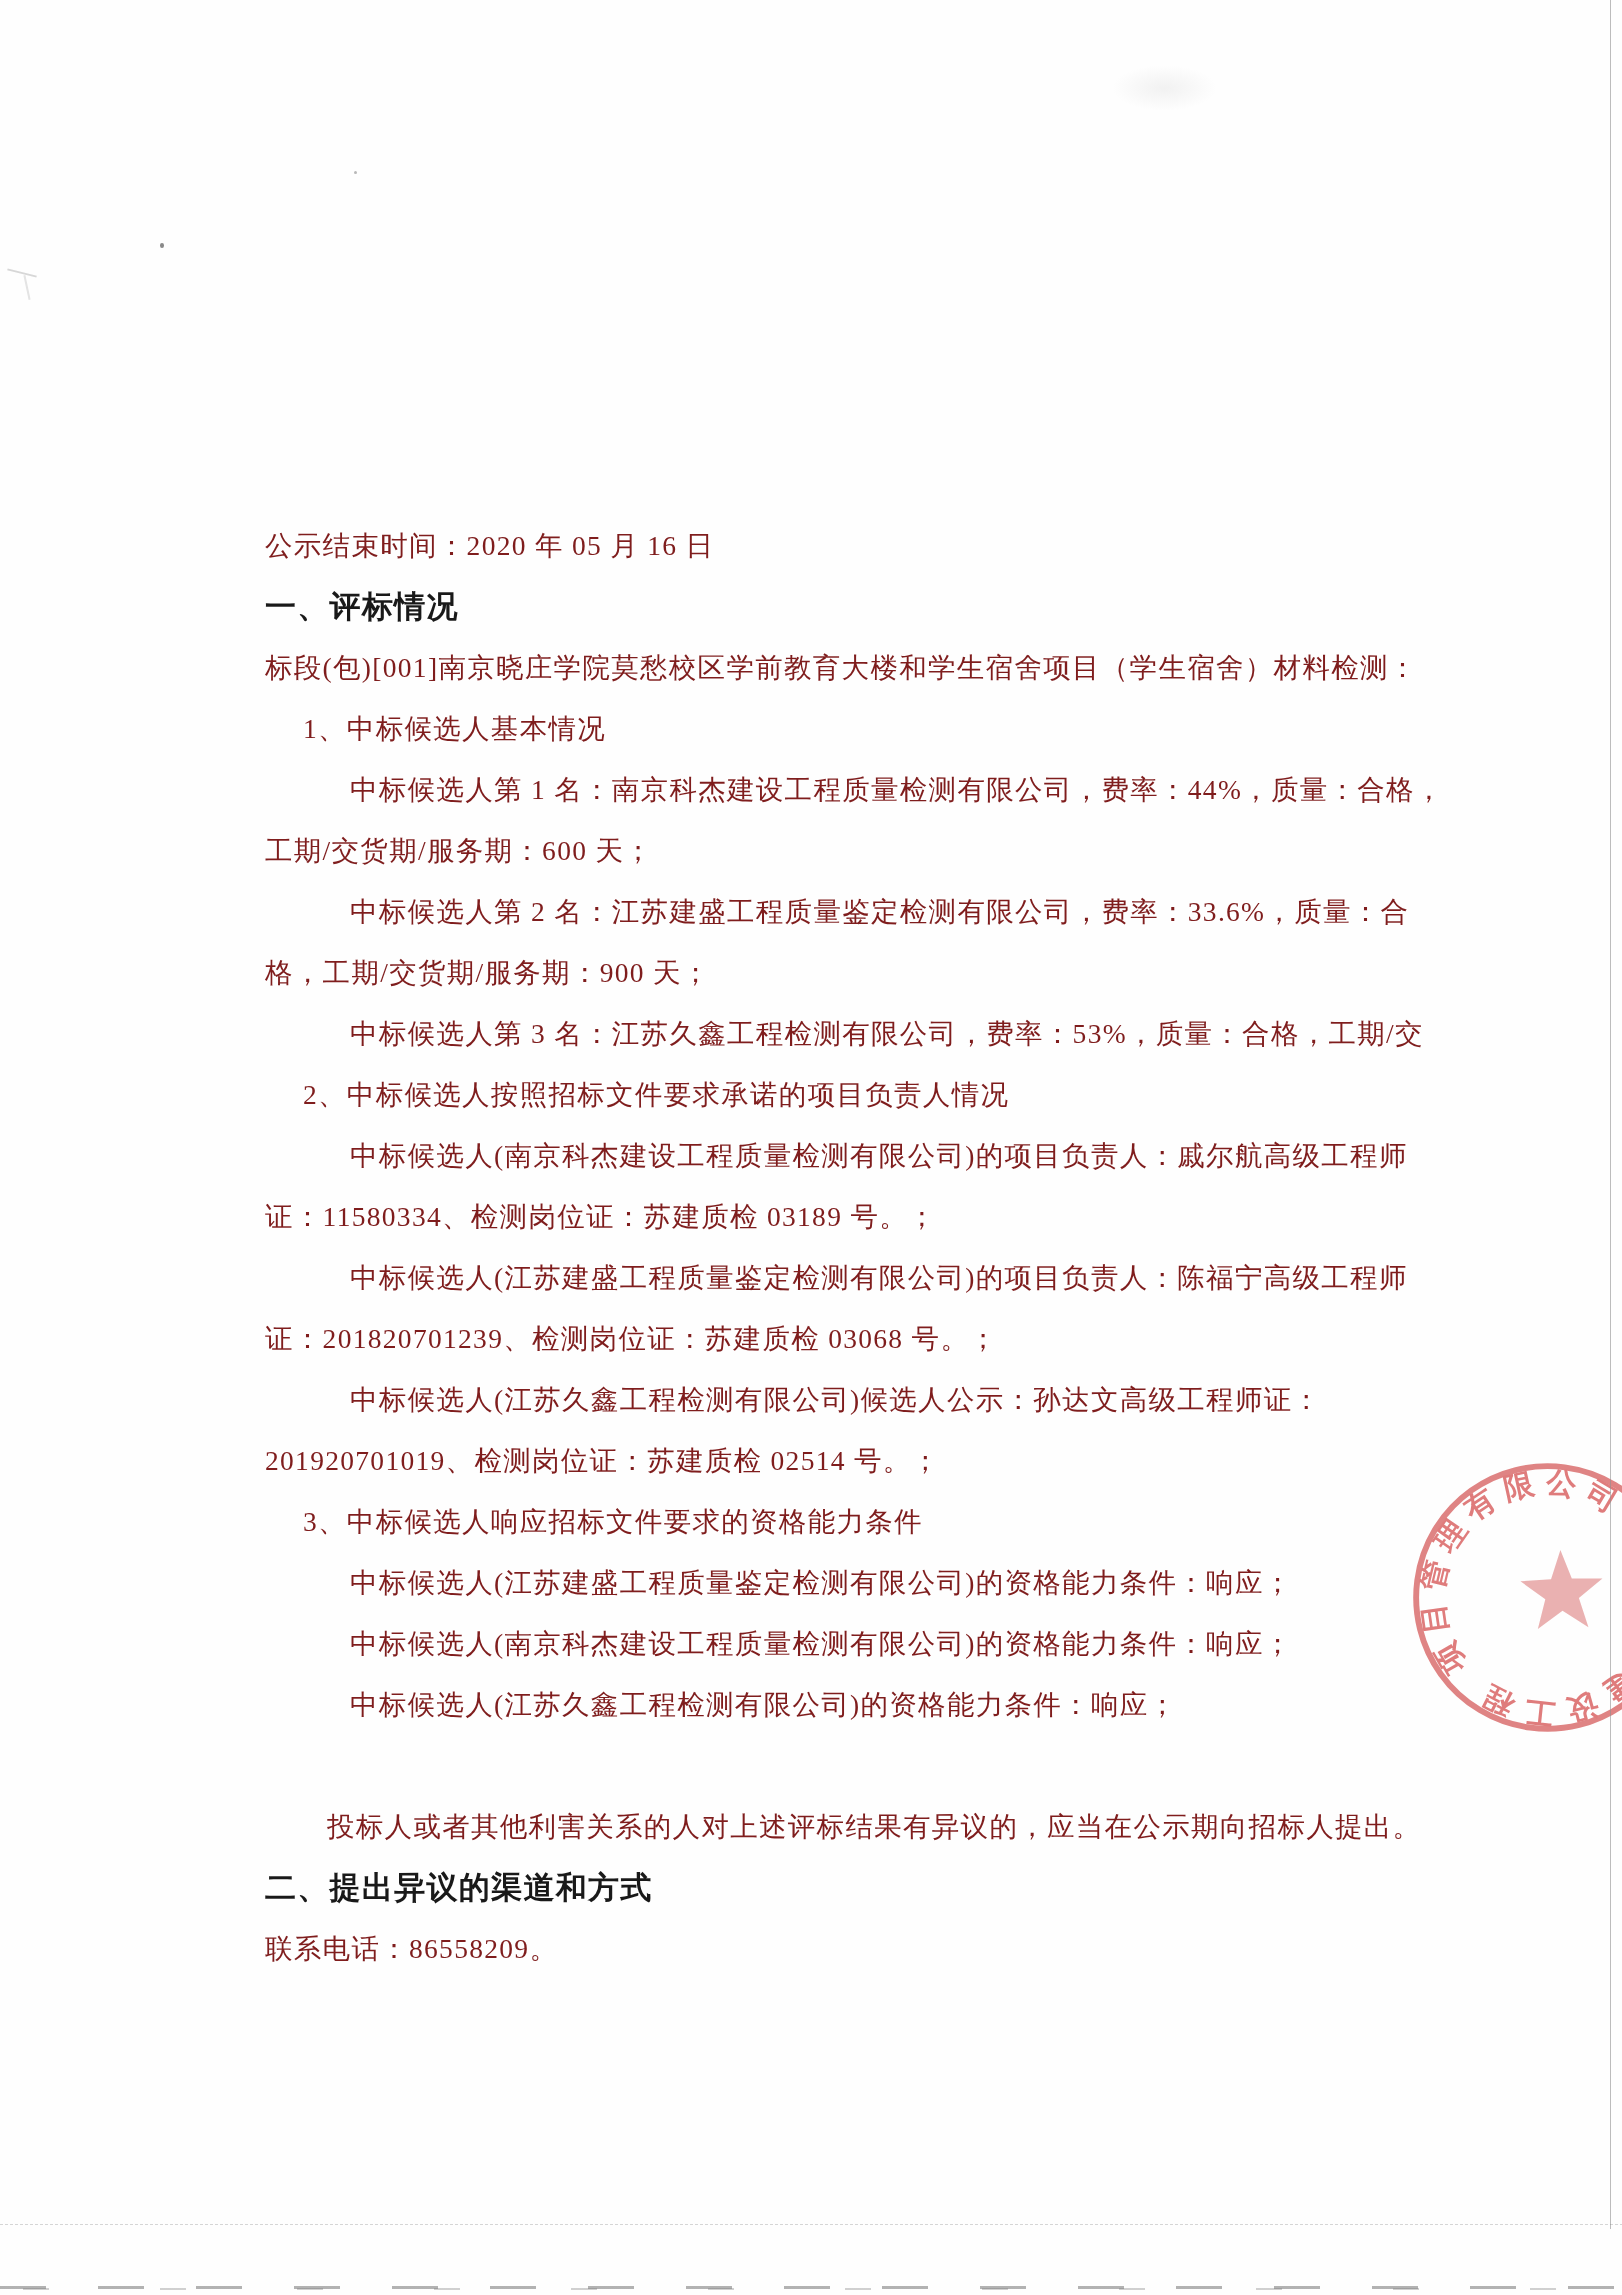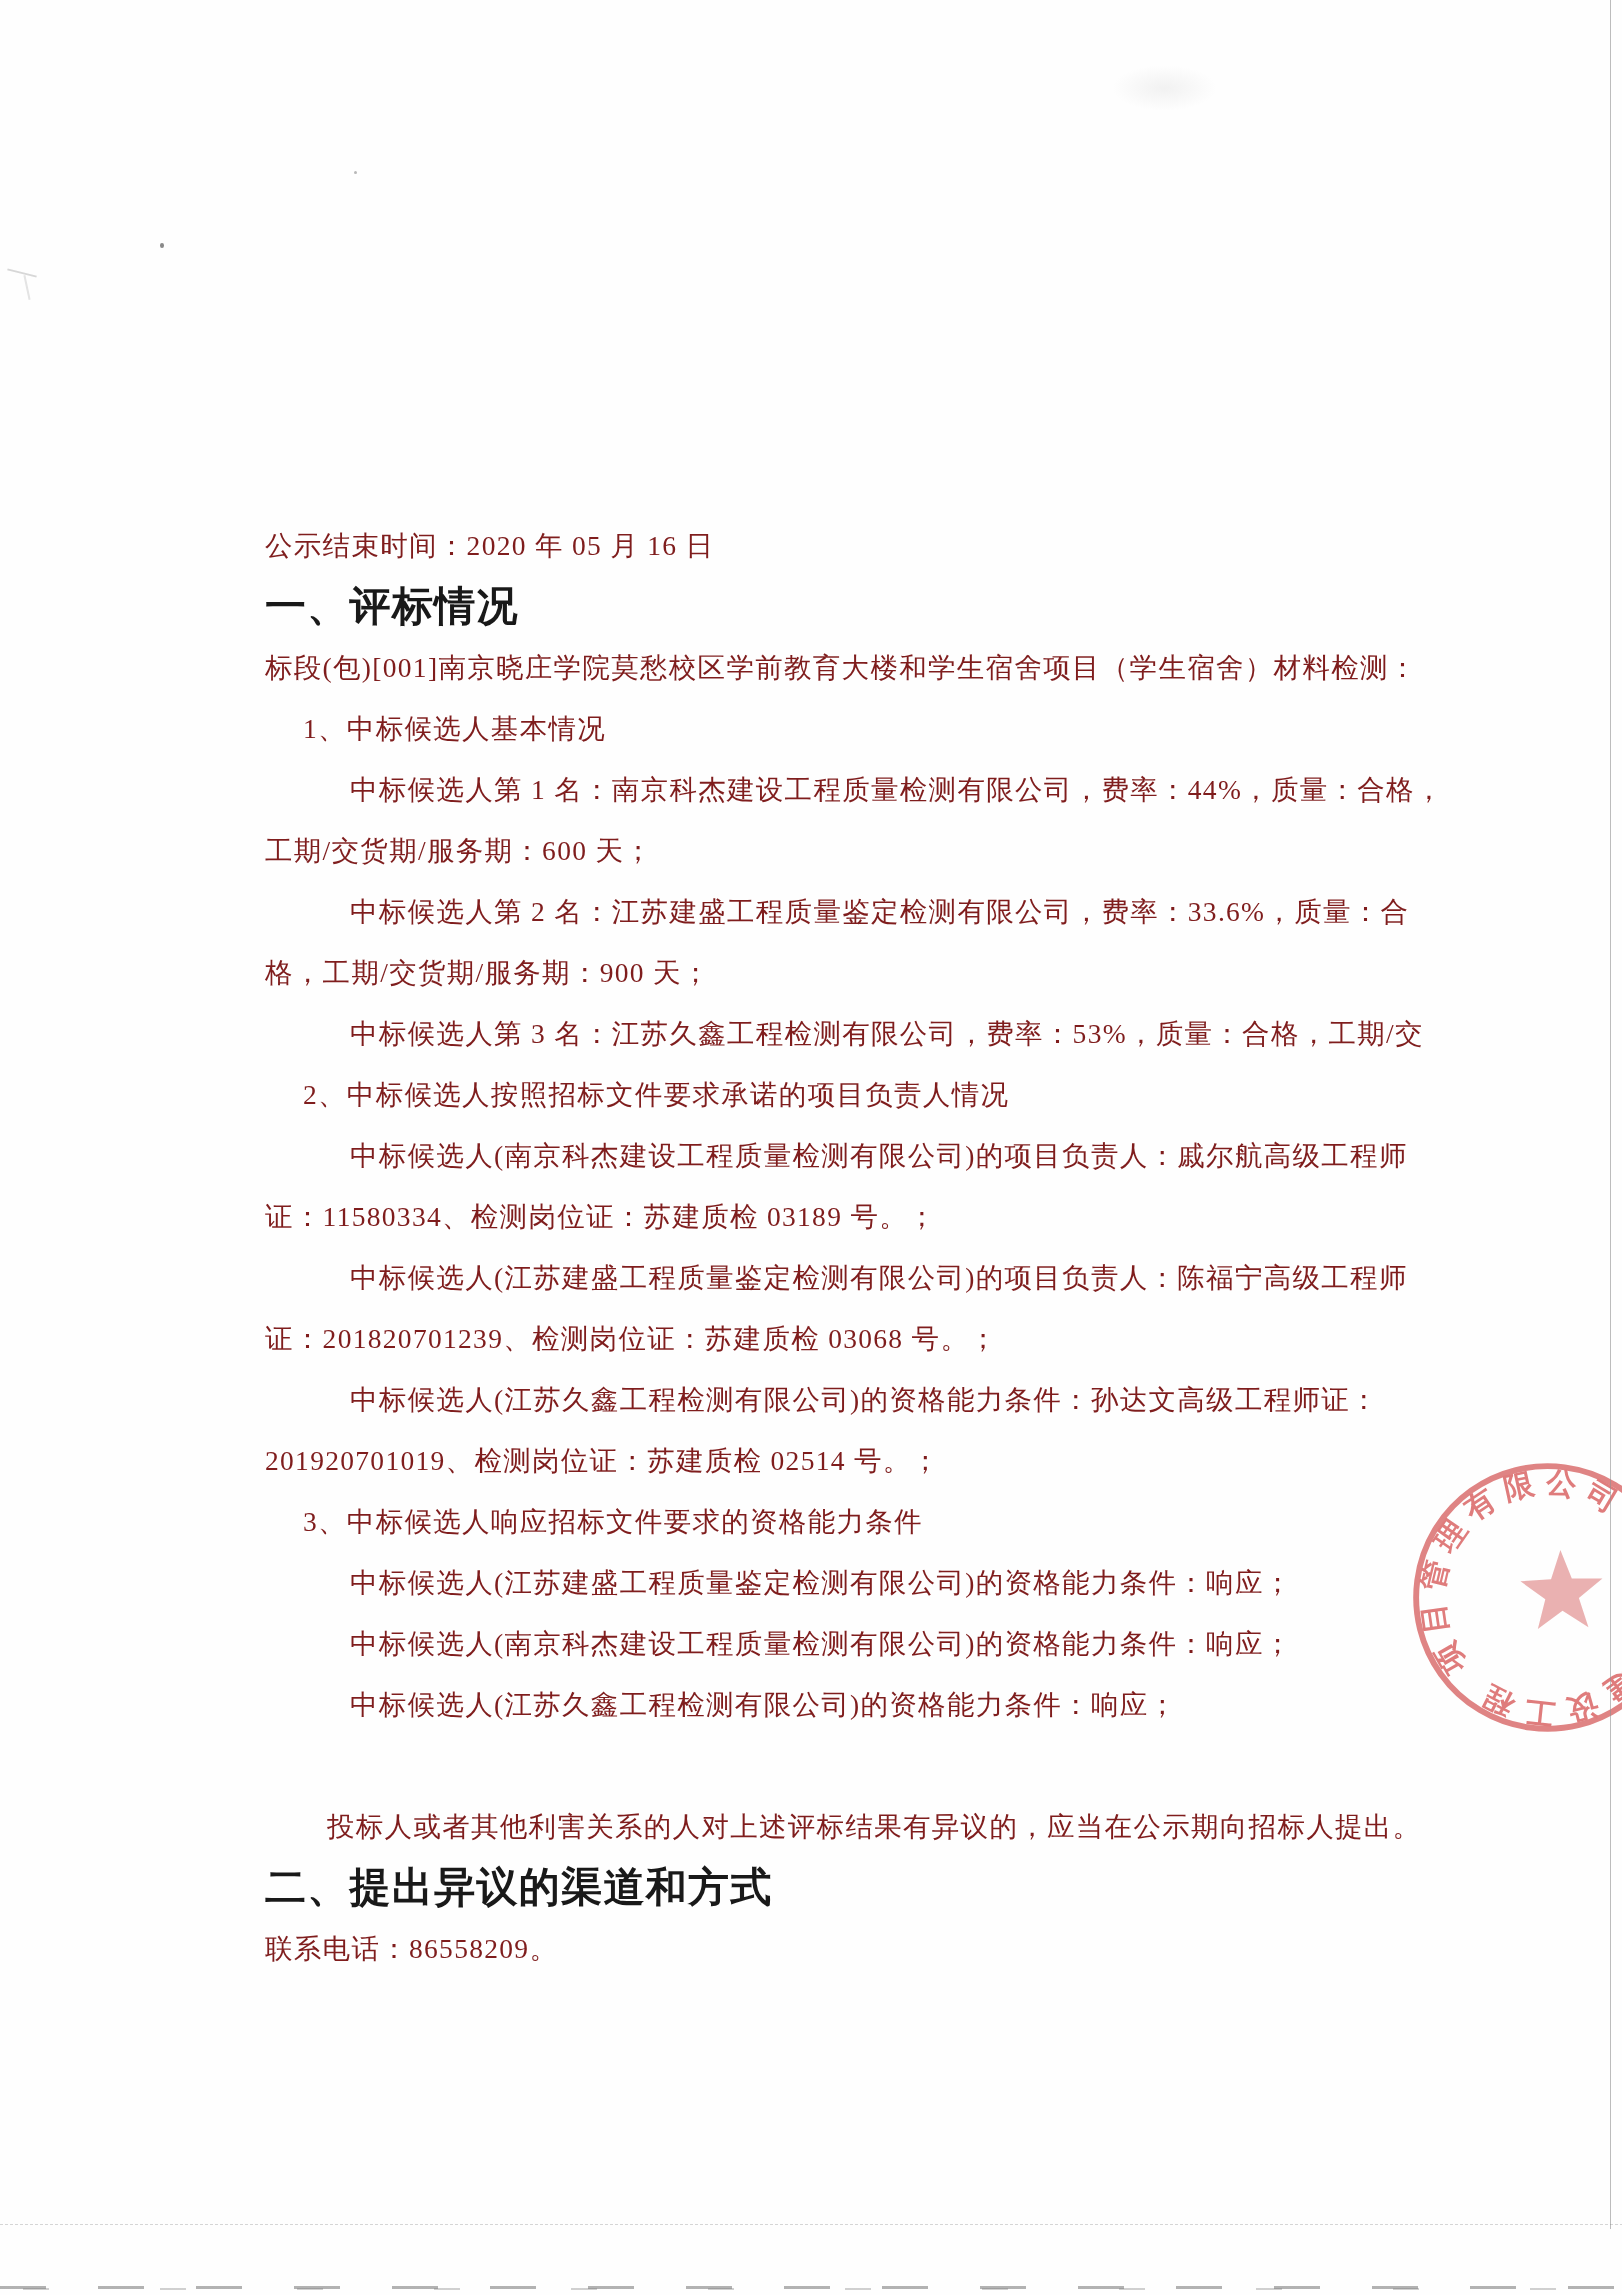--- a/index.html
+++ b/index.html
@@ -17,21 +17,21 @@
     text-align:center;color:#1c1c1c;
   }
   .title-line{height:62px;line-height:62px;font-size:31px;font-weight:bold;letter-spacing:1.3px;white-space:nowrap;}
   .bid-line{height:62px;line-height:62px;font-size:29.4px;font-weight:bold;letter-spacing:1.3px;white-space:nowrap;}
   
   .body-lines{
     position:absolute;left:265px;top:515px;width:1112px;
   }
   .line{height:61px;line-height:61px;white-space:nowrap;letter-spacing:1.3px;}
   .b{font-size:27.5px;color:#7f1d1d;}
-  .h{font-size:41px;font-weight:bold;color:#191919;}
+  .h{font-size:31px;font-weight:bold;color:#191919;}
   .i1{padding-left:38px;}
   .i2{padding-left:85px;}
   .i3{padding-left:62px;}
   .spacer{height:61px;}
   
   .stamp{position:absolute;left:1407px;top:1457px;width:281px;height:281px;}
   
   .scan-edge-line{position:absolute;left:1610px;top:0;width:1.3px;height:2229px;background:#8f8f8f;opacity:.6;}
   .scan-dot-row{position:absolute;left:0;top:2224px;width:1623px;height:0;border-top:1.3px dashed #6f6f6f;opacity:.28;}
   .scan-bottom-dashes{position:absolute;left:0;top:2286px;width:1623px;height:3.3px;
@@ -63,21 +63,21 @@
       <div class="line b i2">中标候选人第 1 名：南京科杰建设工程质量检测有限公司，费率：44%，质量：合格，</div>
       <div class="line b i0">工期/交货期/服务期：600 天；</div>
       <div class="line b i2">中标候选人第 2 名：江苏建盛工程质量鉴定检测有限公司，费率：33.6%，质量：合</div>
       <div class="line b i0">格，工期/交货期/服务期：900 天；</div>
       <div class="line b i2">中标候选人第 3 名：江苏久鑫工程检测有限公司，费率：53%，质量：合格，工期/交</div>
       <div class="line b i1">2、中标候选人按照招标文件要求承诺的项目负责人情况</div>
       <div class="line b i2">中标候选人(南京科杰建设工程质量检测有限公司)的项目负责人：戚尔航高级工程师</div>
       <div class="line b i0">证：11580334、检测岗位证：苏建质检 03189 号。；</div>
       <div class="line b i2">中标候选人(江苏建盛工程质量鉴定检测有限公司)的项目负责人：陈福宁高级工程师</div>
       <div class="line b i0">证：201820701239、检测岗位证：苏建质检 03068 号。；</div>
-      <div class="line b i2">中标候选人(江苏久鑫工程检测有限公司)的资格能力条件：孙达文高级工程师证：</div>
+      <div class="line b i2">中标候选人(江苏久鑫工程检测有限公司)候选人公示：孙达文高级工程师证：</div>
       <div class="line b i0">201920701019、检测岗位证：苏建质检 02514 号。；</div>
       <div class="line b i1">3、中标候选人响应招标文件要求的资格能力条件</div>
       <div class="line b i2">中标候选人(江苏建盛工程质量鉴定检测有限公司)的资格能力条件：响应；</div>
       <div class="line b i2">中标候选人(南京科杰建设工程质量检测有限公司)的资格能力条件：响应；</div>
       <div class="line b i2">中标候选人(江苏久鑫工程检测有限公司)的资格能力条件：响应；</div>
       <div class="line spacer"></div>
       <div class="line b i3">投标人或者其他利害关系的人对上述评标结果有异议的，应当在公示期向招标人提出。</div>
       <div class="line h i0">二、提出异议的渠道和方式</div>
       <div class="line b i0">联系电话：86558209。</div>
     </div>

